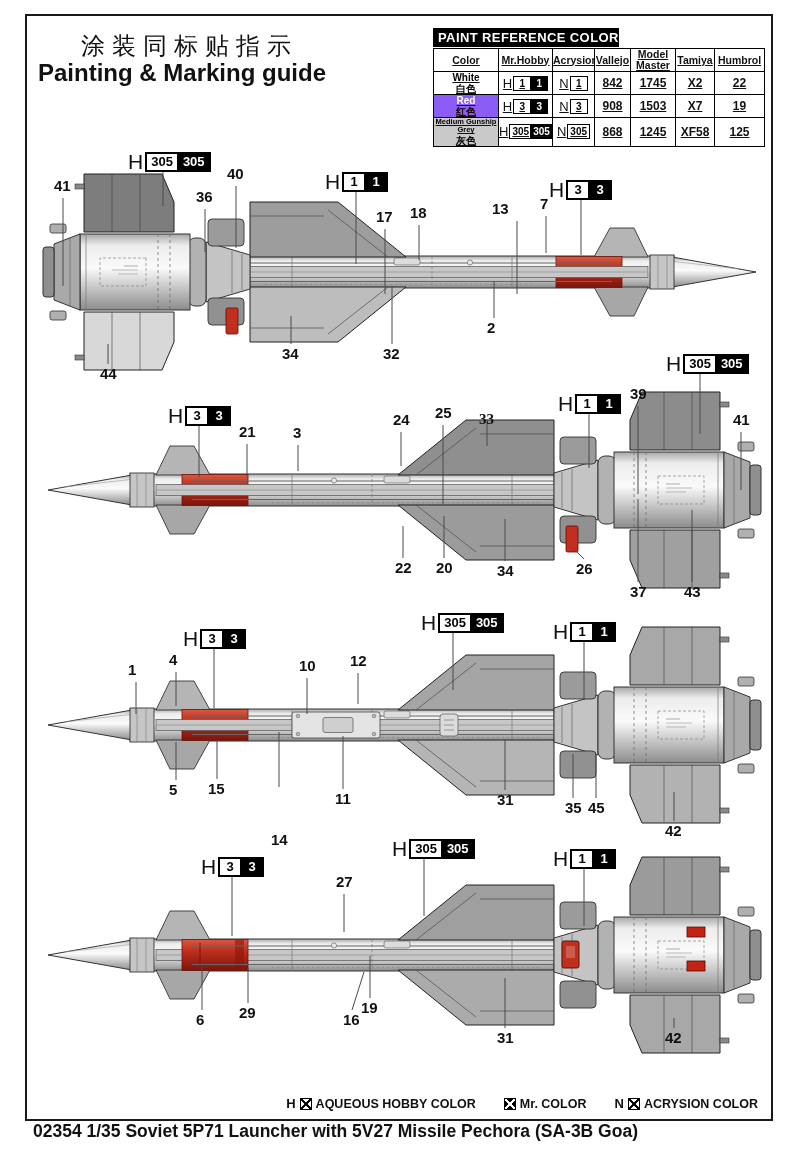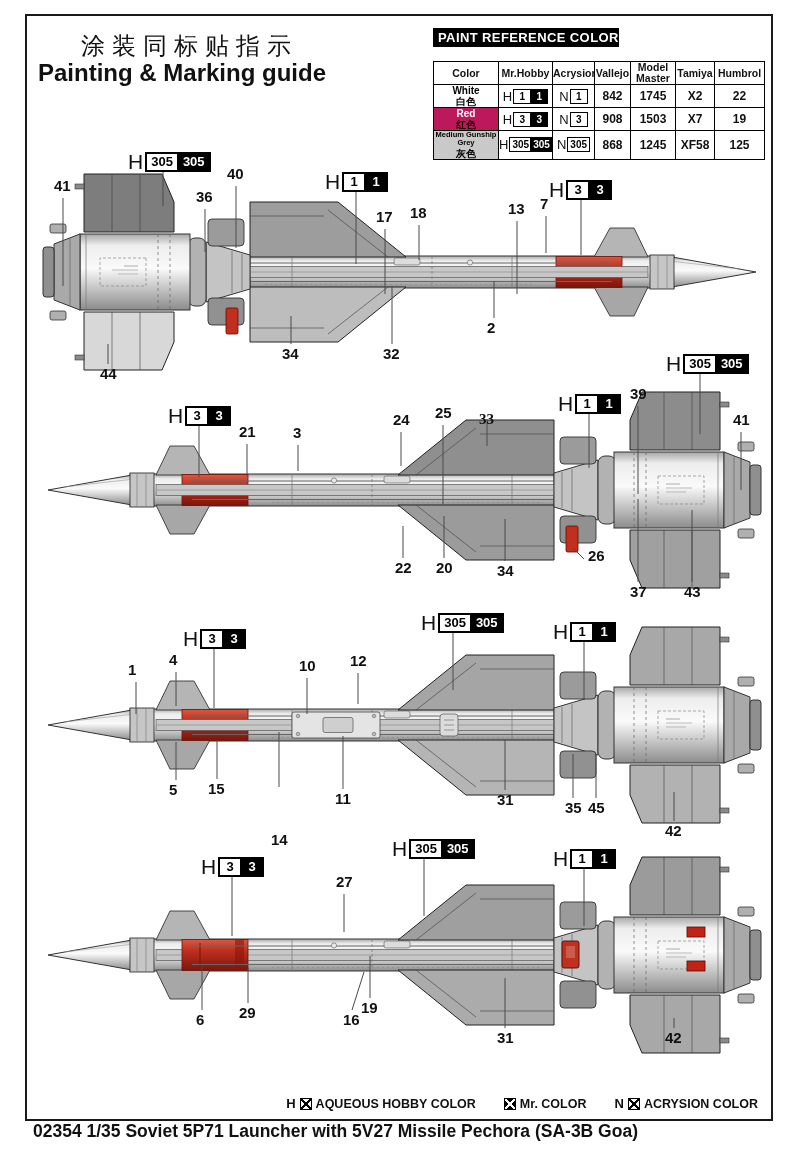--- a/index.html
+++ b/index.html
@@ -6,21 +6,21 @@
   body{
     width:800px;height:1155px;position:relative;background:#ffffff;
     font-family:"Liberation Sans","DejaVu Sans",sans-serif;color:#111;overflow:hidden;
   }
   .frame{position:absolute;left:25px;top:14px;width:744px;height:1103px;border:2px solid #1a1a1a;}
   .title-cn{position:absolute;left:40px;top:30px;font-size:24px;font-weight:normal;letter-spacing:7px;white-space:nowrap;margin-left:41px;}
   .title-en{position:absolute;left:38px;top:59px;font-size:24px;font-weight:bold;white-space:nowrap;}
   
   .pt-wrap{position:absolute;left:433px;top:28px;width:332px;}
   .pt-title{background:#000;color:#fff;font-weight:bold;font-size:13px;line-height:17px;padding:1px 5px;width:176px;letter-spacing:.4px;white-space:nowrap;}
-  .pt-wrap table{border-collapse:collapse;width:331px;margin-top:14px;table-layout:fixed;}
+  .pt-wrap table{border-collapse:collapse;width:331px;margin-top:1px;table-layout:fixed;text-decoration:underline;}
   .pt-wrap th,.pt-wrap td{border:1.6px solid #000;text-align:center;padding:0;overflow:hidden;}
   .pt-wrap th{font-size:10.5px;font-weight:bold;height:22px;line-height:1.05;}
   .pt-wrap td{height:22px;font-size:12px;font-weight:bold;}
   .cname{font-weight:bold;line-height:1.1;}
   .mr{display:flex;align-items:center;justify-content:center;}
   .pfx{font-size:13px;font-weight:normal;margin-right:1px;}
   .bx{display:inline-block;border:1.5px solid #000;font-size:10px;font-weight:bold;min-width:12px;padding:0 2px;height:13px;line-height:13px;background:#fff;color:#000;text-align:center;}
   .bx.k{background:#000;color:#fff;border-left:none;}
   
   .mview{position:absolute;left:42px;width:720px;height:220px;}
@@ -93,21 +93,21 @@
               <span class="pfx">N</span>
               <span class="bx">1</span>
             </span>
           </td>
           <td>842</td>
           <td>1745</td>
           <td>X2</td>
           <td>22</td>
         </tr>
         <tr>
-          <td style="background:#be185d">
+          <td style="background:#8b5cf6">
             <div class="cname" style="color:#ffffff;font-size:10px">Red</div>
             <div class="cname" style="color:#1a0000;font-size:10px">红色</div>
           </td>
           <td>
             <span class="mr">
               <span class="pfx">H</span>
               <span class="bx">3</span>
               <span class="bx k">3</span>
             </span>
           </td>
@@ -527,21 +527,21 @@
   </div>
 </div>
 
 <div class="caption">02354 1/35 Soviet 5P71 Launcher with 5V27 Missile Pechora (SA-3B Goa)</div>
 
 <div class="callout" style="left: 54px; top: 178px;">41</div>
 <div class="callout" style="left: 196px; top: 189px;">36</div>
 <div class="callout" style="left: 227px; top: 166px;">40</div>
 <div class="callout" style="left: 376px; top: 209px;">17</div>
 <div class="callout" style="left: 410px; top: 205px;">18</div>
-<div class="callout" style="left: 508px; top: 201px;">13</div>
+<div class="callout" style="left: 492px; top: 201px;">13</div>
 <div class="callout" style="left: 540px; top: 196px;">7</div>
 <div class="callout" style="left: 487px; top: 320px;">2</div>
 <div class="callout" style="left: 100px; top: 366px;">44</div>
 <div class="callout" style="left: 282px; top: 346px;">34</div>
 <div class="callout" style="left: 383px; top: 346px;">32</div>
 <div class="plabel" style="left: 128px; top: 150px;">
     <span class="plh">H</span>
     <span class="plb">305</span>
     <span class="plb k">305</span>
   </div>
@@ -558,21 +558,21 @@
 <div class="callout" style="left: 239px; top: 424px; text-align: right;">21</div>
 <div class="callout" style="left: 293px; top: 425px;">3</div>
 <div class="callout" style="left: 393px; top: 412px;">24</div>
 <div class="callout" style="left: 435px; top: 405px;">25</div>
 <div class="callout" style="left: 479px; top: 412px; font-family: Liberation Serif, serif;">33</div>
 <div class="callout" style="left: 630px; top: 386px;">39</div>
 <div class="callout" style="left: 733px; top: 412px;">41</div>
 <div class="callout" style="left: 395px; top: 560px;">22</div>
 <div class="callout" style="left: 436px; top: 560px;">20</div>
 <div class="callout" style="left: 497px; top: 563px;">34</div>
-<div class="callout" style="left: 576px; top: 548px; margin-left: 12px;">26</div>
+<div class="callout" style="left: 576px; top: 561px;">26</div>
 <div class="callout" style="left: 630px; top: 584px;">37</div>
 <div class="callout" style="left: 684px; top: 584px;">43</div>
 <div class="plabel" style="left: 168px; top: 404px;">
     <span class="plh">H</span>
     <span class="plb">3</span>
     <span class="plb k">3</span>
   </div>
 <div class="plabel" style="left: 558px; top: 392px;">
     <span class="plh">H</span>
     <span class="plb">1</span>

